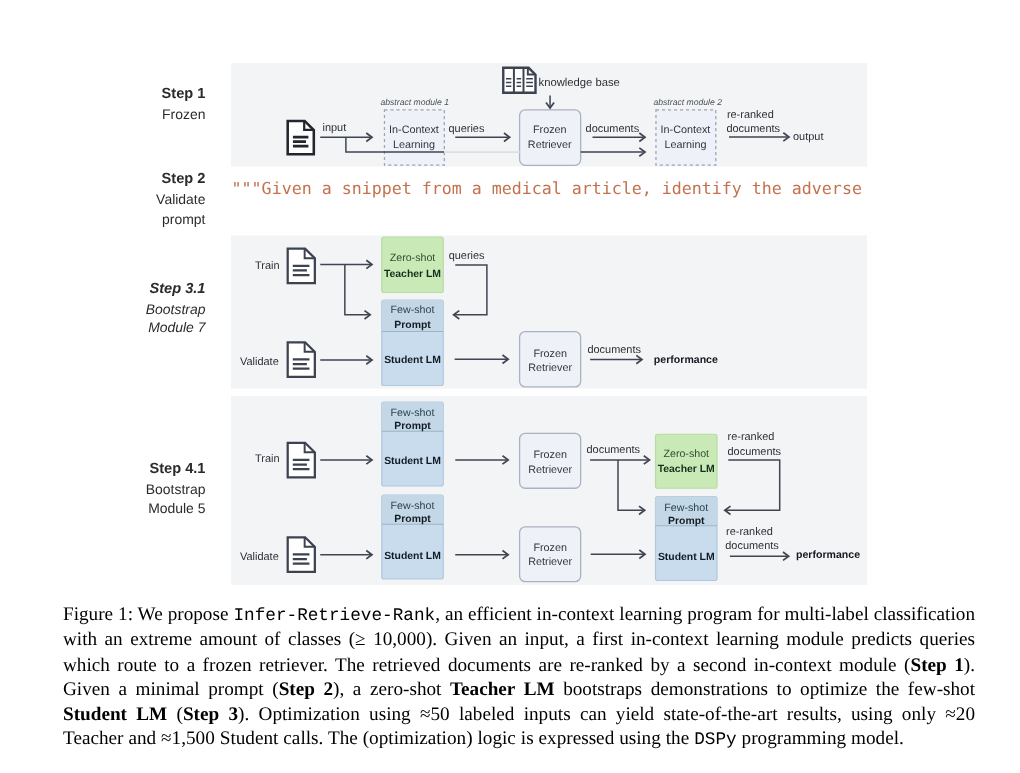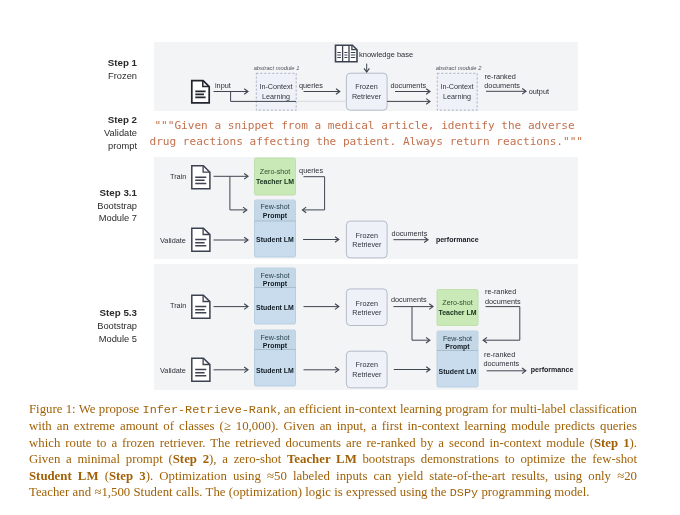--- a/index.html
+++ b/index.html
@@ -11,21 +11,21 @@
   .steplab{position:absolute;text-align:right;color:#2b2b2b;z-index:5;}
   .steplab .t{font-weight:bold;font-size:9.75px;display:block;line-height:12.9px;}
   .steplab .s{font-size:9.3px;display:block;line-height:12.9px;}
 
   .prompt{position:absolute;z-index:5;color:#c4714e;
           font-family:"DejaVu Sans Mono",monospace;
           font-size:11.08px;line-height:16.3px;text-align:center;}
   .prompt > div{white-space:pre;}
 
   .caption{position:absolute;z-index:5;font-family:"Liberation Serif",serif;
-           font-size:12.8px;line-height:16.4px;word-spacing:0.1px;color:#a16207;text-align:justify;}
+           font-size:12.8px;line-height:16.4px;word-spacing:0.1px;color:#000000;text-align:justify;margin-left:13px;}
   .caption .m{font-family:"Liberation Mono",monospace;font-size:11.8px;}
   .caption .b{font-weight:bold;}
 
   svg{display:block;}
   svg text{font-family:"Liberation Sans",sans-serif;}
 </style>
 </head>
 <body>
 
 <div id="stage">
@@ -229,30 +229,29 @@
 
   <div class="steplab" style="left:57px;top:56.6px;width:80px;">
     <span class="t">Step 1</span>
     <span class="s">Frozen</span>
   </div>
   <div class="steplab" style="left:57px;top:114.4px;width:80px;">
     <span class="t">Step 2</span>
     <span class="s">Validate</span>
     <span class="s">prompt</span>
   </div>
-  <div class="steplab" style="left:57px;top:186.6px;width:80px;">
+  <div class="steplab" style="left:57px;top:186.6px;width:80px;font-style:italic;">
     <span class="t">Step 3.1</span>
     <span class="s">Bootstrap</span>
     <span class="s">Module 7</span>
   </div>
   <div class="steplab" style="left:57px;top:307.2px;width:80px;">
-    <span class="t">Step 5.3</span>
+    <span class="t">Step 4.1</span>
     <span class="s">Bootstrap</span>
     <span class="s">Module 5</span>
   </div>
 
   <div class="prompt" style="left:149.5px;top:118.0px;width:430px;">
     <div>"""Given a snippet from a medical article, identify the adverse</div>
-    <div>drug reactions affecting the patient. Always return reactions."""</div>
   </div>
 
   <div class="caption" style="left:29px;top:401px;width:608px;"><span>Figure 1: We propose </span><span class="m">Infer-Retrieve-Rank</span><span>, an efficient in-context learning program for multi-label classification with an extreme amount of classes (≥ 10,000). Given an input, a first in-context learning module predicts queries which route to a frozen retriever. The retrieved documents are re-ranked by a second in-context module (</span><span class="b">Step 1</span><span>). Given a minimal prompt (</span><span class="b">Step 2</span><span>), a zero-shot </span><span class="b">Teacher LM</span><span> bootstraps demonstrations to optimize the few-shot </span><span class="b">Student LM</span><span> (</span><span class="b">Step 3</span><span>). Optimization using ≈50 labeled inputs can yield state-of-the-art results, using only ≈20 Teacher and ≈1,500 Student calls. The (optimization) logic is expressed using the </span><span class="m">DSPy</span><span> programming model.</span></div>
 </div>
 
 </body></html>

